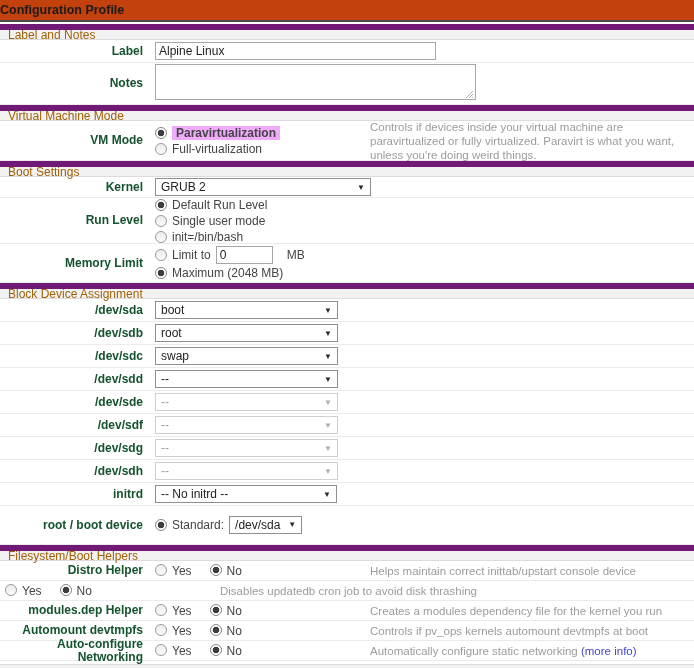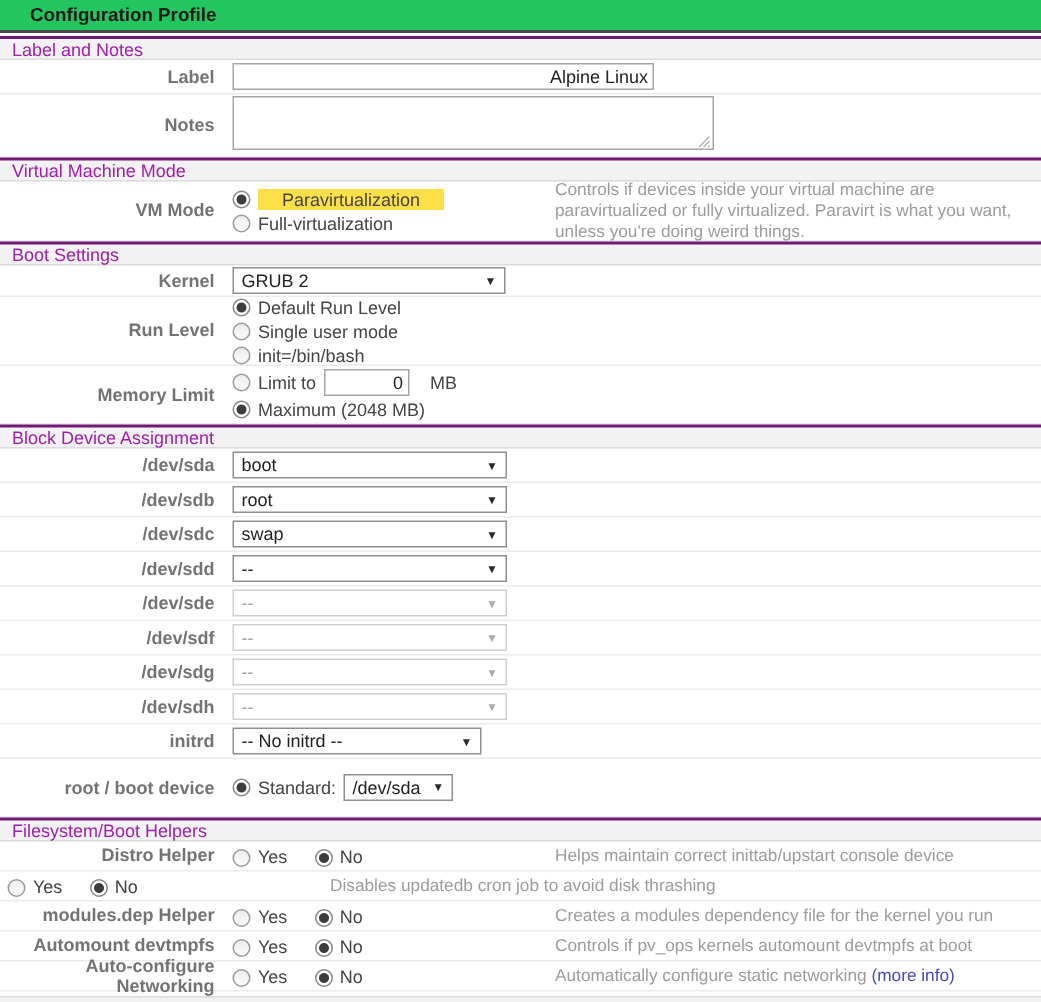--- a/index.html
+++ b/index.html
@@ -3,76 +3,76 @@
 <meta charset="utf-8">
 <style>
   * { margin:0; padding:0; box-sizing:border-box; }
   html,body { background:#fff; }
   body {
     width:694px; height:668px; overflow:hidden;
     font-family:"Liberation Sans", sans-serif;
     font-size:12px; color:#333;
   }
   .main-header {
-    background:#22c55e; border-bottom:2px solid #4a4a4a;
-    padding:3px 20px; height:22px; font-weight:bold; font-size:12.5px;
+    background:#c2410c; border-bottom:2px solid #4a4a4a;
+    padding:3px 0; height:22px; font-weight:bold; font-size:12.5px;
     color:#1b1b1b; margin-bottom:2px; display:flex; align-items:center;
   }
   .section-bar {
-    background:#f2f2f2; border-top:2px solid #701a75; border-bottom:1px solid #dcdcdc;
-    padding:0 8px; height:16px; color:#a21caf; display:flex; align-items:center;
+    background:#f2f2f2; border-top:6px solid #701a75; border-bottom:1px solid #dcdcdc;
+    padding:0 8px; height:16px; color:#a16207; display:flex; align-items:center;
   }
   .form-row {
     display:flex; align-items:center; border-bottom:1px solid #ebebeb; width:100%;
   }
   .row-label {
     width:150px; flex:0 0 150px; text-align:right; font-weight:bold;
-    color:#737373; padding-right:7px; line-height:13px;
+    color:#14532d; padding-right:7px; line-height:13px;
   }
   .row-control { flex:0 0 220px; width:220px; padding-left:5px; }
   .row-control.wide { flex:1 1 auto; width:auto; }
   .row-help { flex:1 1 auto; color:#9c9c9c; font-size:11.5px; line-height:14px; padding-right:18px; }
   .stack { display:flex; flex-direction:column; justify-content:center; gap:2px; }
   .opt-line { display:flex; align-items:center; gap:5px; color:#444; line-height:14px; white-space:nowrap; }
   .radio {
     width:12px; height:12px; flex:0 0 12px; border-radius:50%;
     border:1px solid #9a9a9a; background:linear-gradient(#ededed,#fbfbfb);
     display:inline-block;
   }
   .radio.checked {
     border-color:#868686;
     background:radial-gradient(circle at 50% 50%, #3d3d3d 0, #3d3d3d 3px, #fff 3.6px);
   }
-  .hl { background:#fde047; padding:0 16px; }
+  .hl { background:#f0abfc; padding:0 4px;font-weight:bold; }
   .sel {
     display:inline-flex; align-items:center; justify-content:space-between;
     border:1px solid #8f8f8f; background:#fff; height:18px; padding:0 5px;
     color:#222; white-space:nowrap;
   }
   .sel .arr { font-size:8px; color:#2a2a2a; margin-left:6px; }
   .sel.disabled { border-color:#cfcfcf; color:#9f9f9f; }
   .sel.disabled .arr { color:#adadad; }
   .txt {
     border:1px solid #a6a6a6; height:18px; font-size:12px; padding:1px 3px;
-    font-family:inherit; color:#222; background:#fff;text-align:right;
+    font-family:inherit; color:#222; background:#fff;
   }
   .ta-wrap { position:relative; display:inline-block; }
   textarea.txt { height:36px; resize:none; line-height:13px; }
   .grip { position:absolute; right:2px; bottom:4px; pointer-events:none; }
   a.more { color:#4545cf; text-decoration:none; }
   .r-label-row { height:23px; }
   .r-notes { height:42px; }
   .r-vm { height:40px; }
   .r-kernel { height:21px; }
   .r-run { height:46px; }
   .r-mem { height:39px; }
   .r-dev { height:23px; }
   .r-root { height:39px; }
   .r-helper { height:20px; }
-  .yn { display:flex; align-items:flex-end; gap:5px; color:#444; }
+  .yn { display:flex; align-items:flex-start; gap:5px; color:#444; }
   .yn .gap { width:8px; }
   .inline-gap { width:4px; }
   .bottom-strip { margin-top:3px; background:#f2f2f2; border-top:1px solid #dcdcdc; height:9px; }
 </style>
 </head>
 <body>
 
 <div class="main-header">Configuration Profile</div>
 
 <div class="section-bar">Label and Notes</div>
@@ -113,21 +113,21 @@
     </div>
   </div>
   <div class="row-help">Controls if devices inside your virtual machine are paravirtualized or fully virtualized. Paravirt is what you want, unless you're doing weird things.</div>
 </div>
 
 <div class="section-bar">Boot Settings</div>
 
 <div class="form-row r-kernel">
   <div class="row-label">Kernel</div>
   <div class="row-control wide">
-    <div class="sel" style="width:182px">
+    <div class="sel" style="width:216px">
       <span>GRUB 2</span>
       <span class="arr">▼</span>
     </div>
   </div>
 </div>
 
 <div class="form-row r-run">
   <div class="row-label">Run Level</div>
   <div class="row-control wide">
     <div class="stack">
@@ -237,21 +237,21 @@
     <div class="sel disabled" style="width:183px">
       <span>--</span>
       <span class="arr">▼</span>
     </div>
   </div>
 </div>
 
 <div class="form-row r-dev">
   <div class="row-label">initrd</div>
   <div class="row-control wide">
-    <div class="sel" style="width:166px">
+    <div class="sel" style="width:182px">
       <span>-- No initrd --</span>
       <span class="arr">▼</span>
     </div>
   </div>
 </div>
 
 <div class="form-row r-root">
   <div class="row-label">root / boot device</div>
   <div class="row-control wide">
     <div class="stack">

